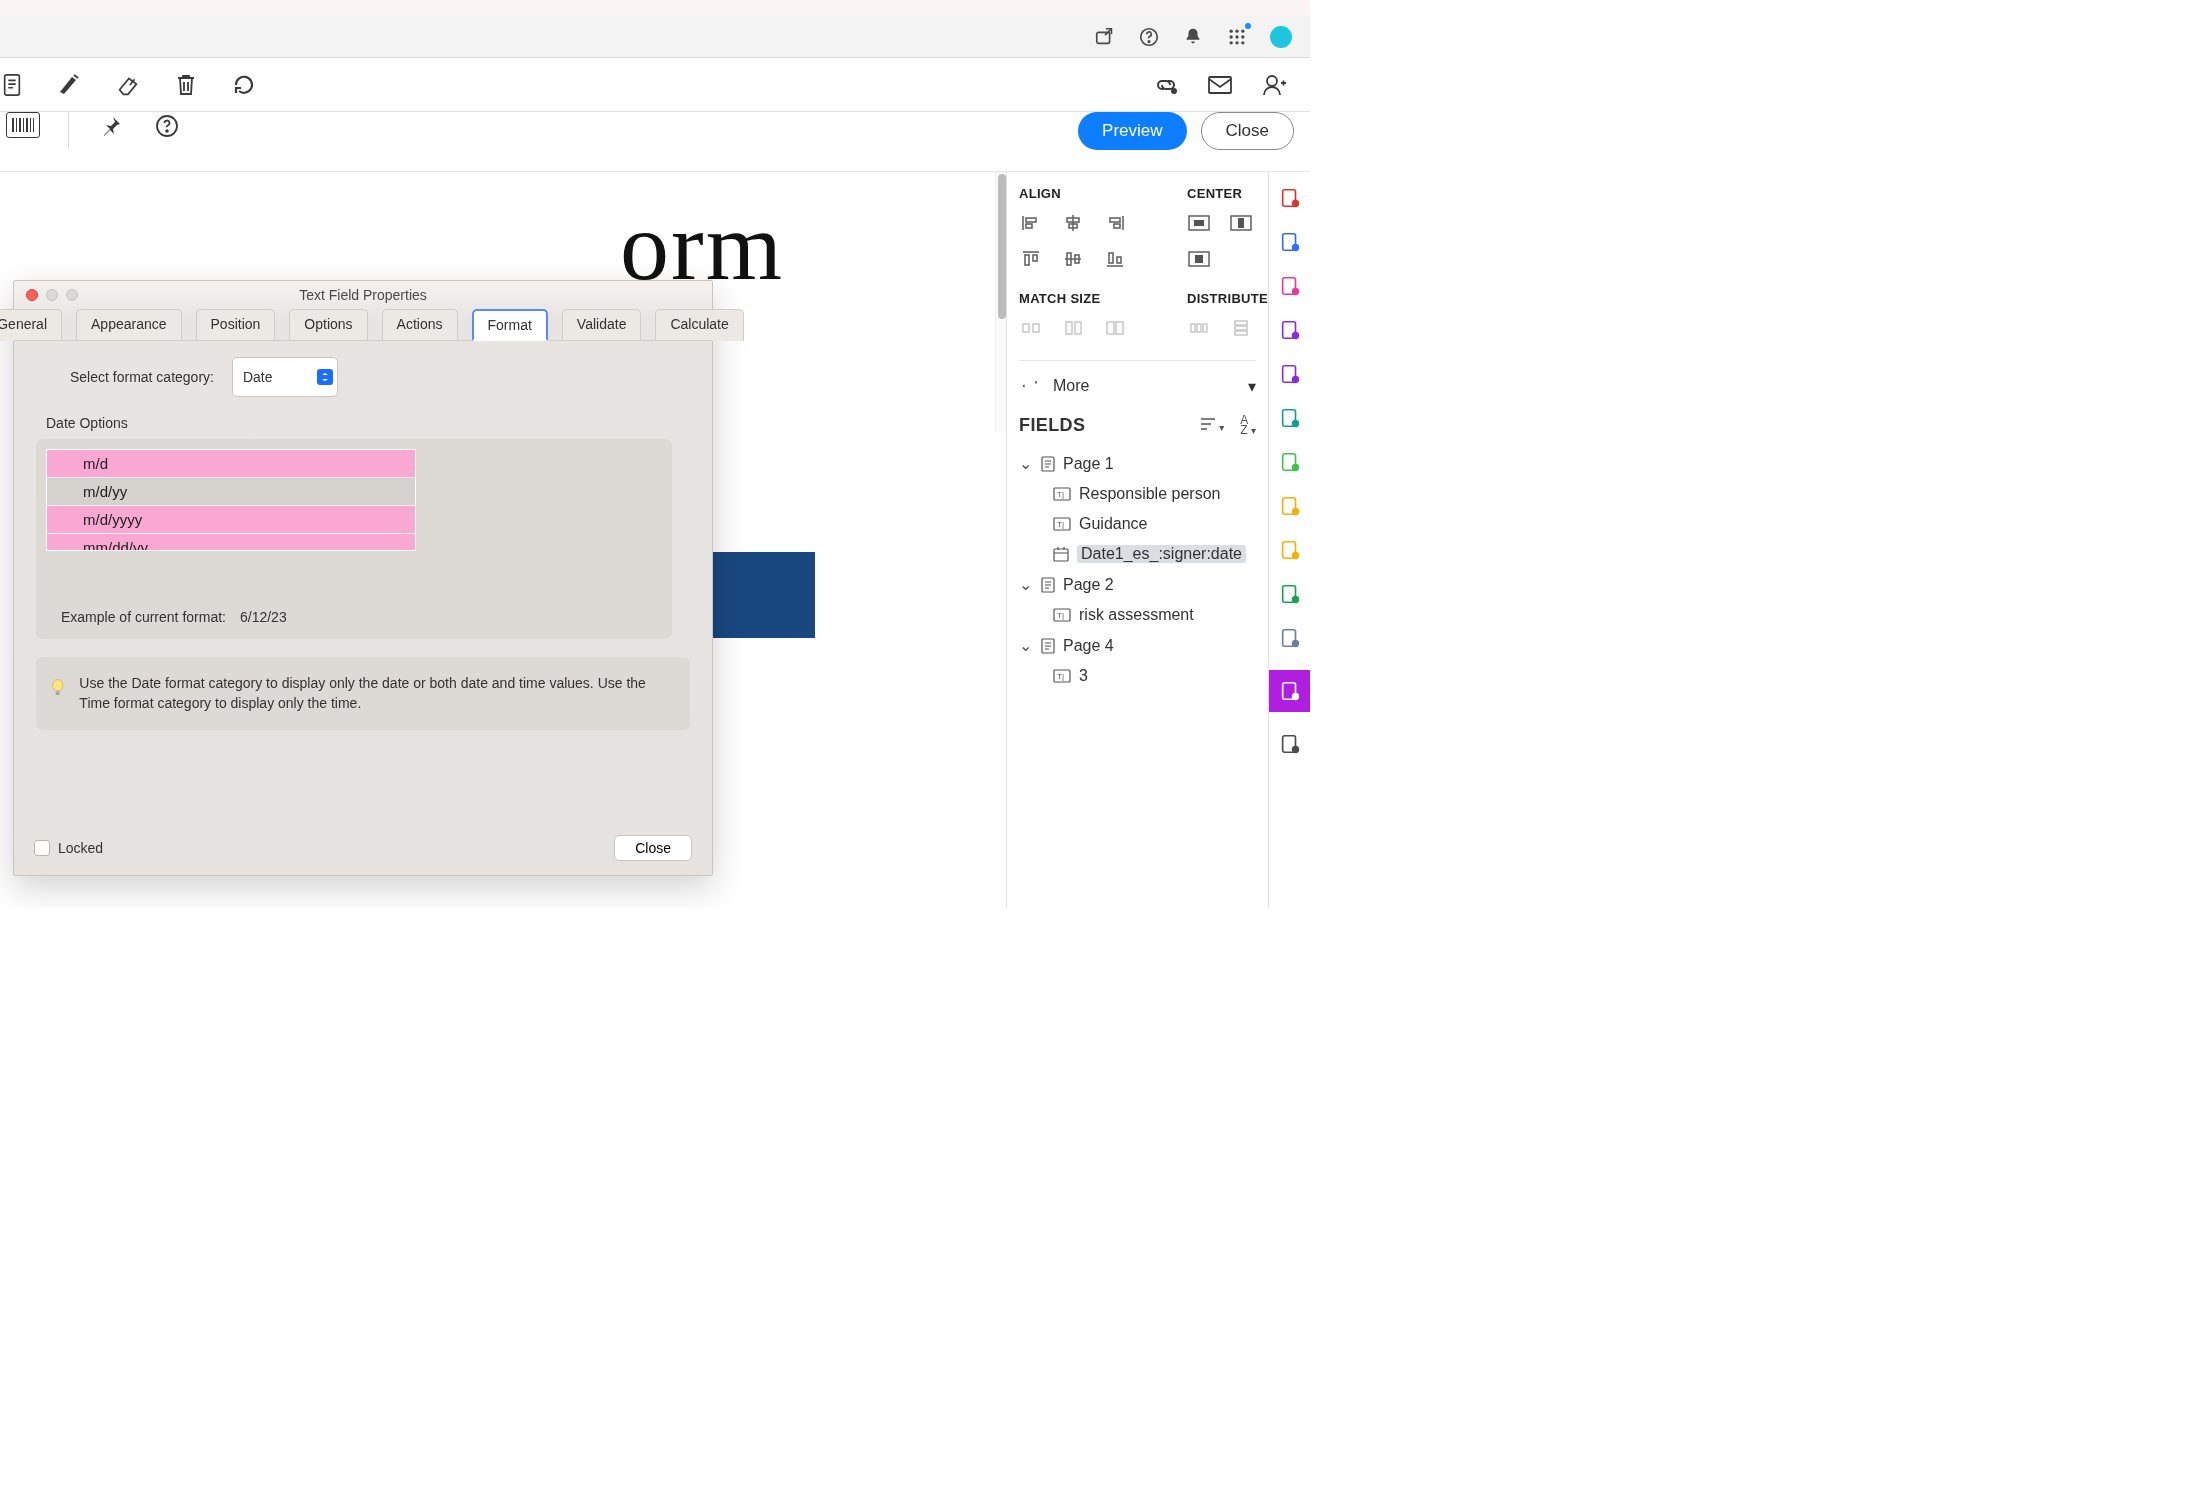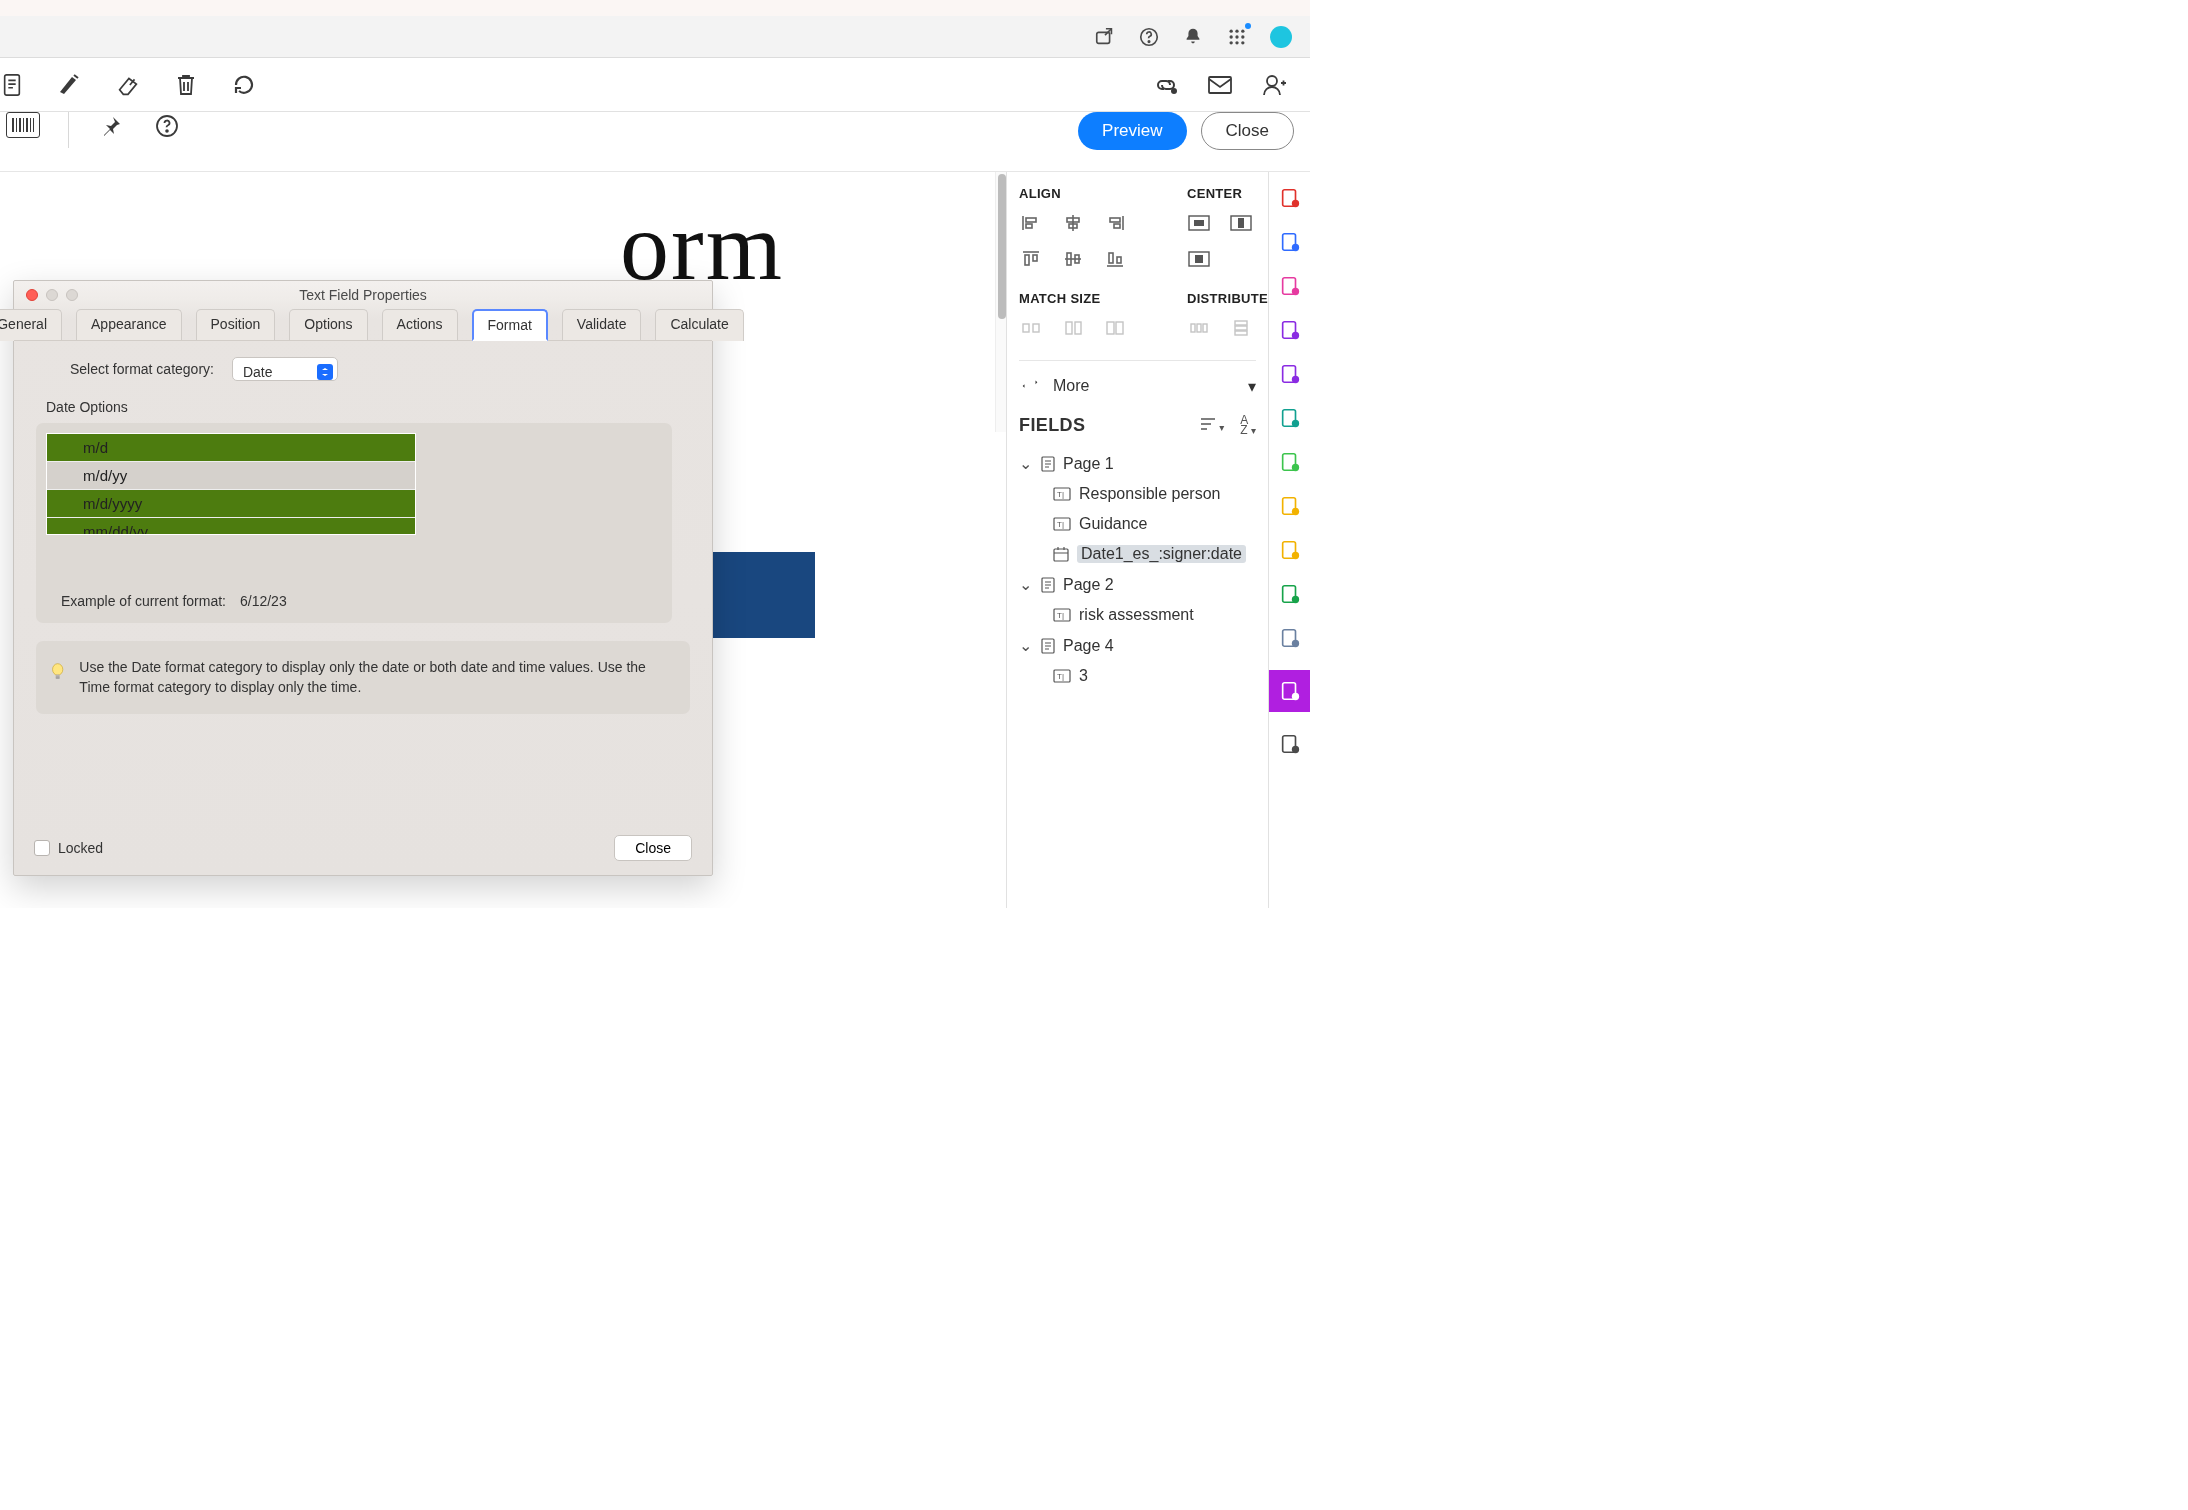--- a/index.html
+++ b/index.html
@@ -92,28 +92,28 @@
     padding:6px 14px; font-size:14px; color:#333; background:#ece8e4;
     border:1px solid #d0ccc8; border-bottom:none; border-radius:5px 5px 0 0; margin:0 1px;
     cursor:pointer;
   }
   .tab.active { background:#fff; border:2px solid #5a88ff; border-bottom:2px solid #fff; position:relative; z-index:2; }
   .tabline { height:1px; background:#d2cdc8; margin-top:-1px; }
 
   .dlg-body { flex:1; padding:16px 22px 10px 22px; position:relative; }
   .row-label { font-size:14px; color:#333; }
   .select-box {
-    display:inline-flex; align-items:flex-end; height:24px; border:1px solid #c9c5c1; border-radius:5px;
+    display:inline-flex; align-items:center; height:40px; border:1px solid #c9c5c1; border-radius:5px;
     background:#fff; padding:0 4px 0 10px; font-size:14px; gap:44px; cursor:pointer;
   }
   .select-arrow { width:16px; height:16px; border-radius:3px; background:#1a6dff; display:flex; align-items:center; justify-content:center; }
 
   .section-h { font-size:14px; color:#333; margin:18px 0 8px 10px; }
   .list-card { background:#ddd9d4; border-radius:7px; padding:10px 10px 14px 10px; }
-  .list-box { background:#4d7c0f; border:1px solid #fff; width:370px; height:102px; overflow:hidden; }
+  .list-box { background:#f9a8d4; border:1px solid #fff; width:370px; height:102px; overflow:hidden; }
   .list-item { height:28px; display:flex; align-items:center; padding-left:36px; font-size:15px; color:#222; border-bottom:1px solid #eee; cursor:pointer; }
   .list-item.sel { background:#d5d1cc; }
   .example-row { display:flex; align-items:center; gap:14px; margin-top:58px; font-size:14px;margin-left:15px; }
 
   .hint-card { margin-top:18px; background:#ddd9d4; border-radius:7px; padding:16px 16px 16px 14px; display:flex; gap:14px; font-size:14px; line-height:1.45; color:#333; }
   .bulb { width:22px; height:30px; }
 
   .dlg-footer { height:54px; display:flex; align-items:center; padding:0 20px; }
   .chk { width:16px; height:16px; border:1px solid #b8b4b0; border-radius:3px; background:#fff; margin-right:8px; display:inline-block; }
   .dlg-close-btn { margin-left:auto; height:26px; padding:0 20px; border-radius:5px; background:#fff; border:1px solid #c8c4c0; font-size:14px; cursor:pointer; }

